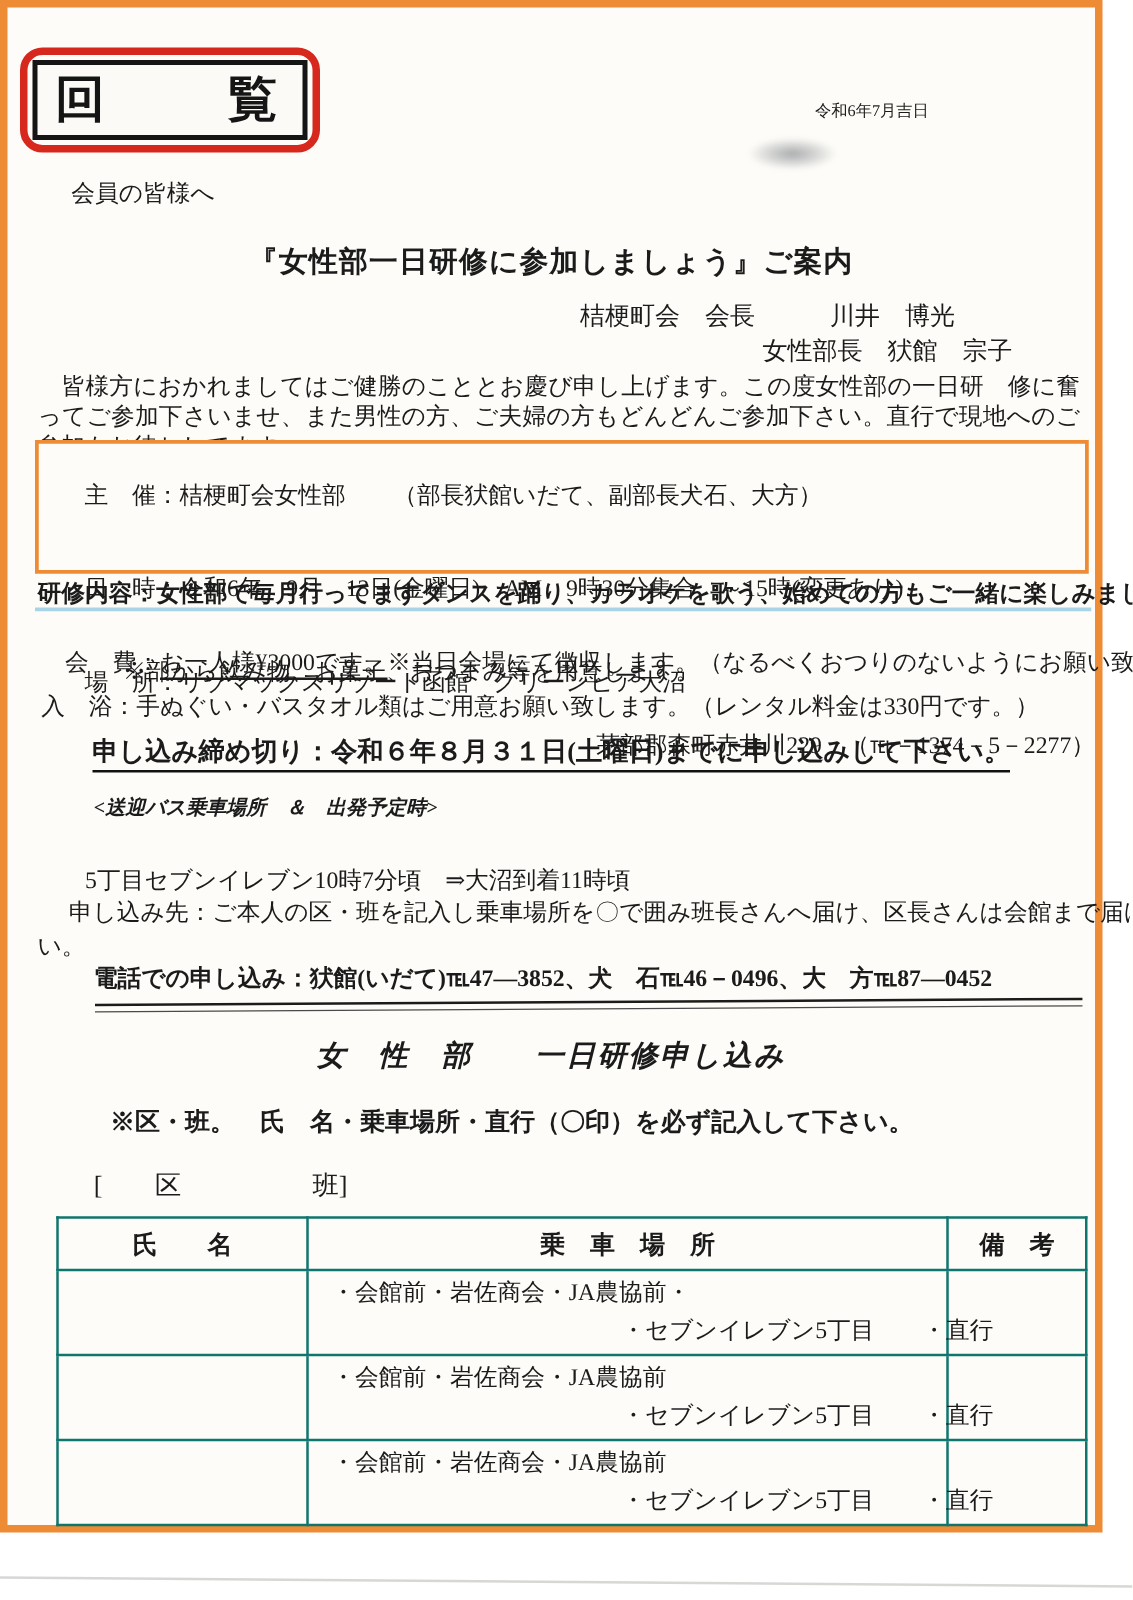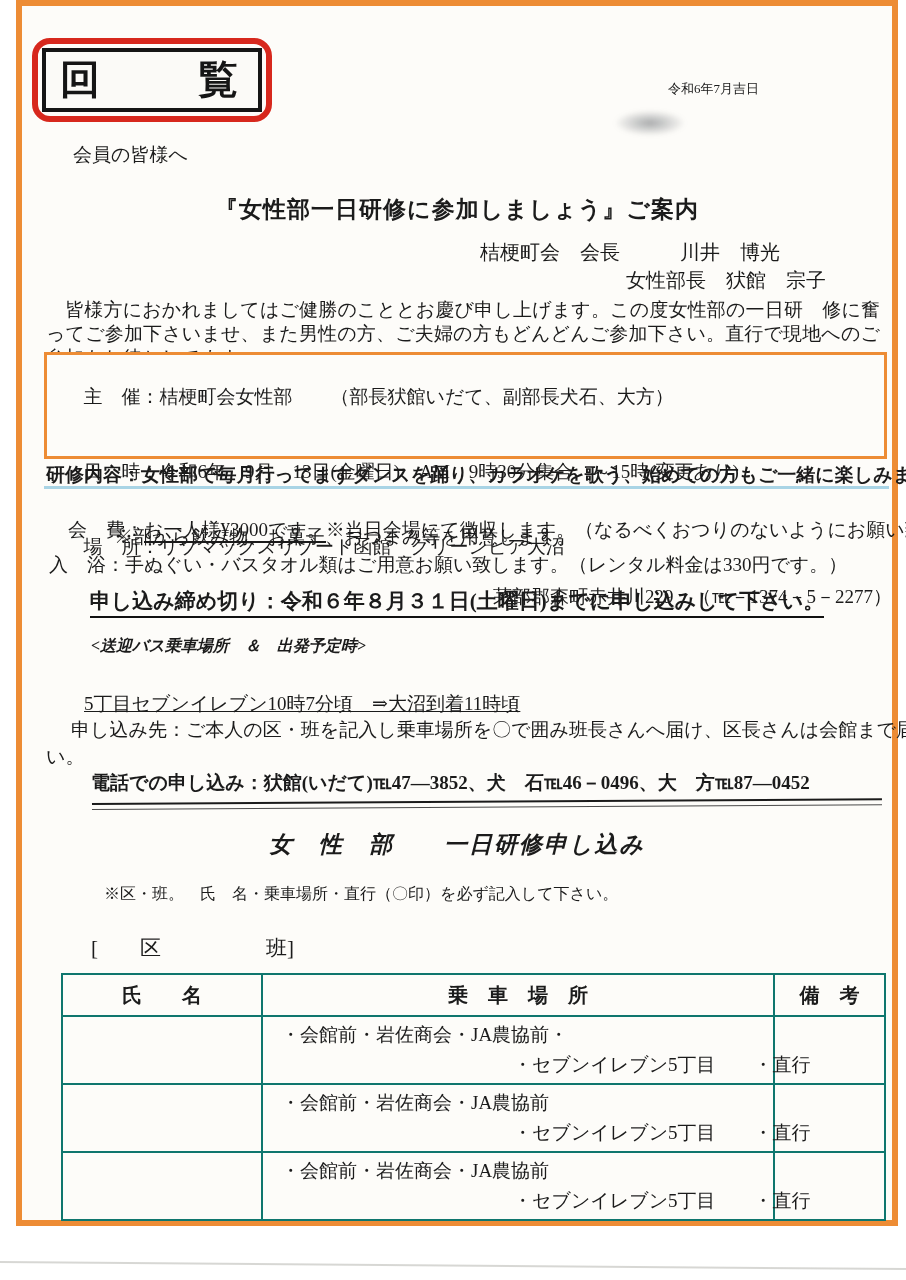--- a/index.html
+++ b/index.html
@@ -2,21 +2,21 @@
 <html><head>
 <meta charset="utf-8">
 <style>
   html,body{margin:0;padding:0;}
   body{
     width:906px;height:1280px;position:relative;background:#ffffff;
     font-family:"Liberation Serif","DejaVu Serif",serif;color:#1b1b1b;
     overflow:hidden;
   }
   .page{
-    position:absolute;left:16px;top:0;width:882px;height:1226px;
+    position:absolute;left:0;top:0;width:882px;height:1226px;
     background:#fdfcf9;border:6px solid #ed8c35;box-sizing:border-box;
   }
   .abs{position:absolute;}
   
   .stamp-red{
     position:absolute;left:10px;top:32px;
     border:6px solid #d7281d;border-radius:18px;padding:4px;background:#fdfcf9;
   }
   .stamp-black{
     border:4px solid #151515;padding:6px 14px;background:#fbfaf7;
@@ -52,31 +52,31 @@
   .fee-underline{border-bottom:2px solid #1b1b1b;padding-bottom:1px;}
   .fee-note{left:92px;top:518px;font-size:19px;white-space:pre;}
   .bath-line{left:27px;top:546px;font-size:19px;white-space:pre;}
   .deadline{left:0;top:581px;width:100%;text-align:center;}
   .deadline span{
     font-size:21px;font-weight:bold;border-bottom:2.5px solid #111;
     padding-bottom:3px;white-space:pre;
   }
   .bus-heading{left:69px;top:630px;font-size:16px;font-weight:bold;white-space:pre;font-style:italic;}
   .route1{left:49px;top:657px;font-size:19px;white-space:pre;}
-  .route2{left:62px;top:685px;font-size:19px;white-space:pre;text-decoration:underline;}
+  .route2{left:62px;top:685px;font-size:19px;white-space:pre;}
   .submit1{left:49px;top:711px;font-size:19px;white-space:pre;}
   .submit2{left:24px;top:738px;font-size:19px;white-space:pre;}
   .phone-line{left:69px;top:764px;font-size:19px;font-weight:bold;white-space:pre;}
   .divider{
     left:70px;top:797px;width:790px;height:4px;
     border-top:2px solid #1b1b1b;border-bottom:1.5px solid #4a4a4a;
     transform:rotate(-0.35deg);transform-origin:left center;
   }
   .form-title{left:0;top:823px;width:100%;text-align:center;font-size:23px;font-weight:bold;letter-spacing:2px;white-space:pre;font-style:italic;}
-  .form-note{left:82px;top:878px;font-size:16px;font-weight:normal;white-space:pre;}
+  .form-note{left:82px;top:878px;font-size:20px;font-weight:bold;white-space:pre;}
   .ward-line{left:69px;top:928px;font-size:21px;white-space:pre;}
   .signup-table{
     left:39px;top:967px;width:823px;border-collapse:collapse;
     font-size:19px;table-layout:fixed;
   }
   .signup-table th,.signup-table td{border:2px solid #0f766e;padding:0;}
   .signup-table th{
     height:40px;font-size:20px;font-weight:bold;text-align:center;white-space:pre;
   }
   .signup-table td{height:66px;vertical-align:middle;}

